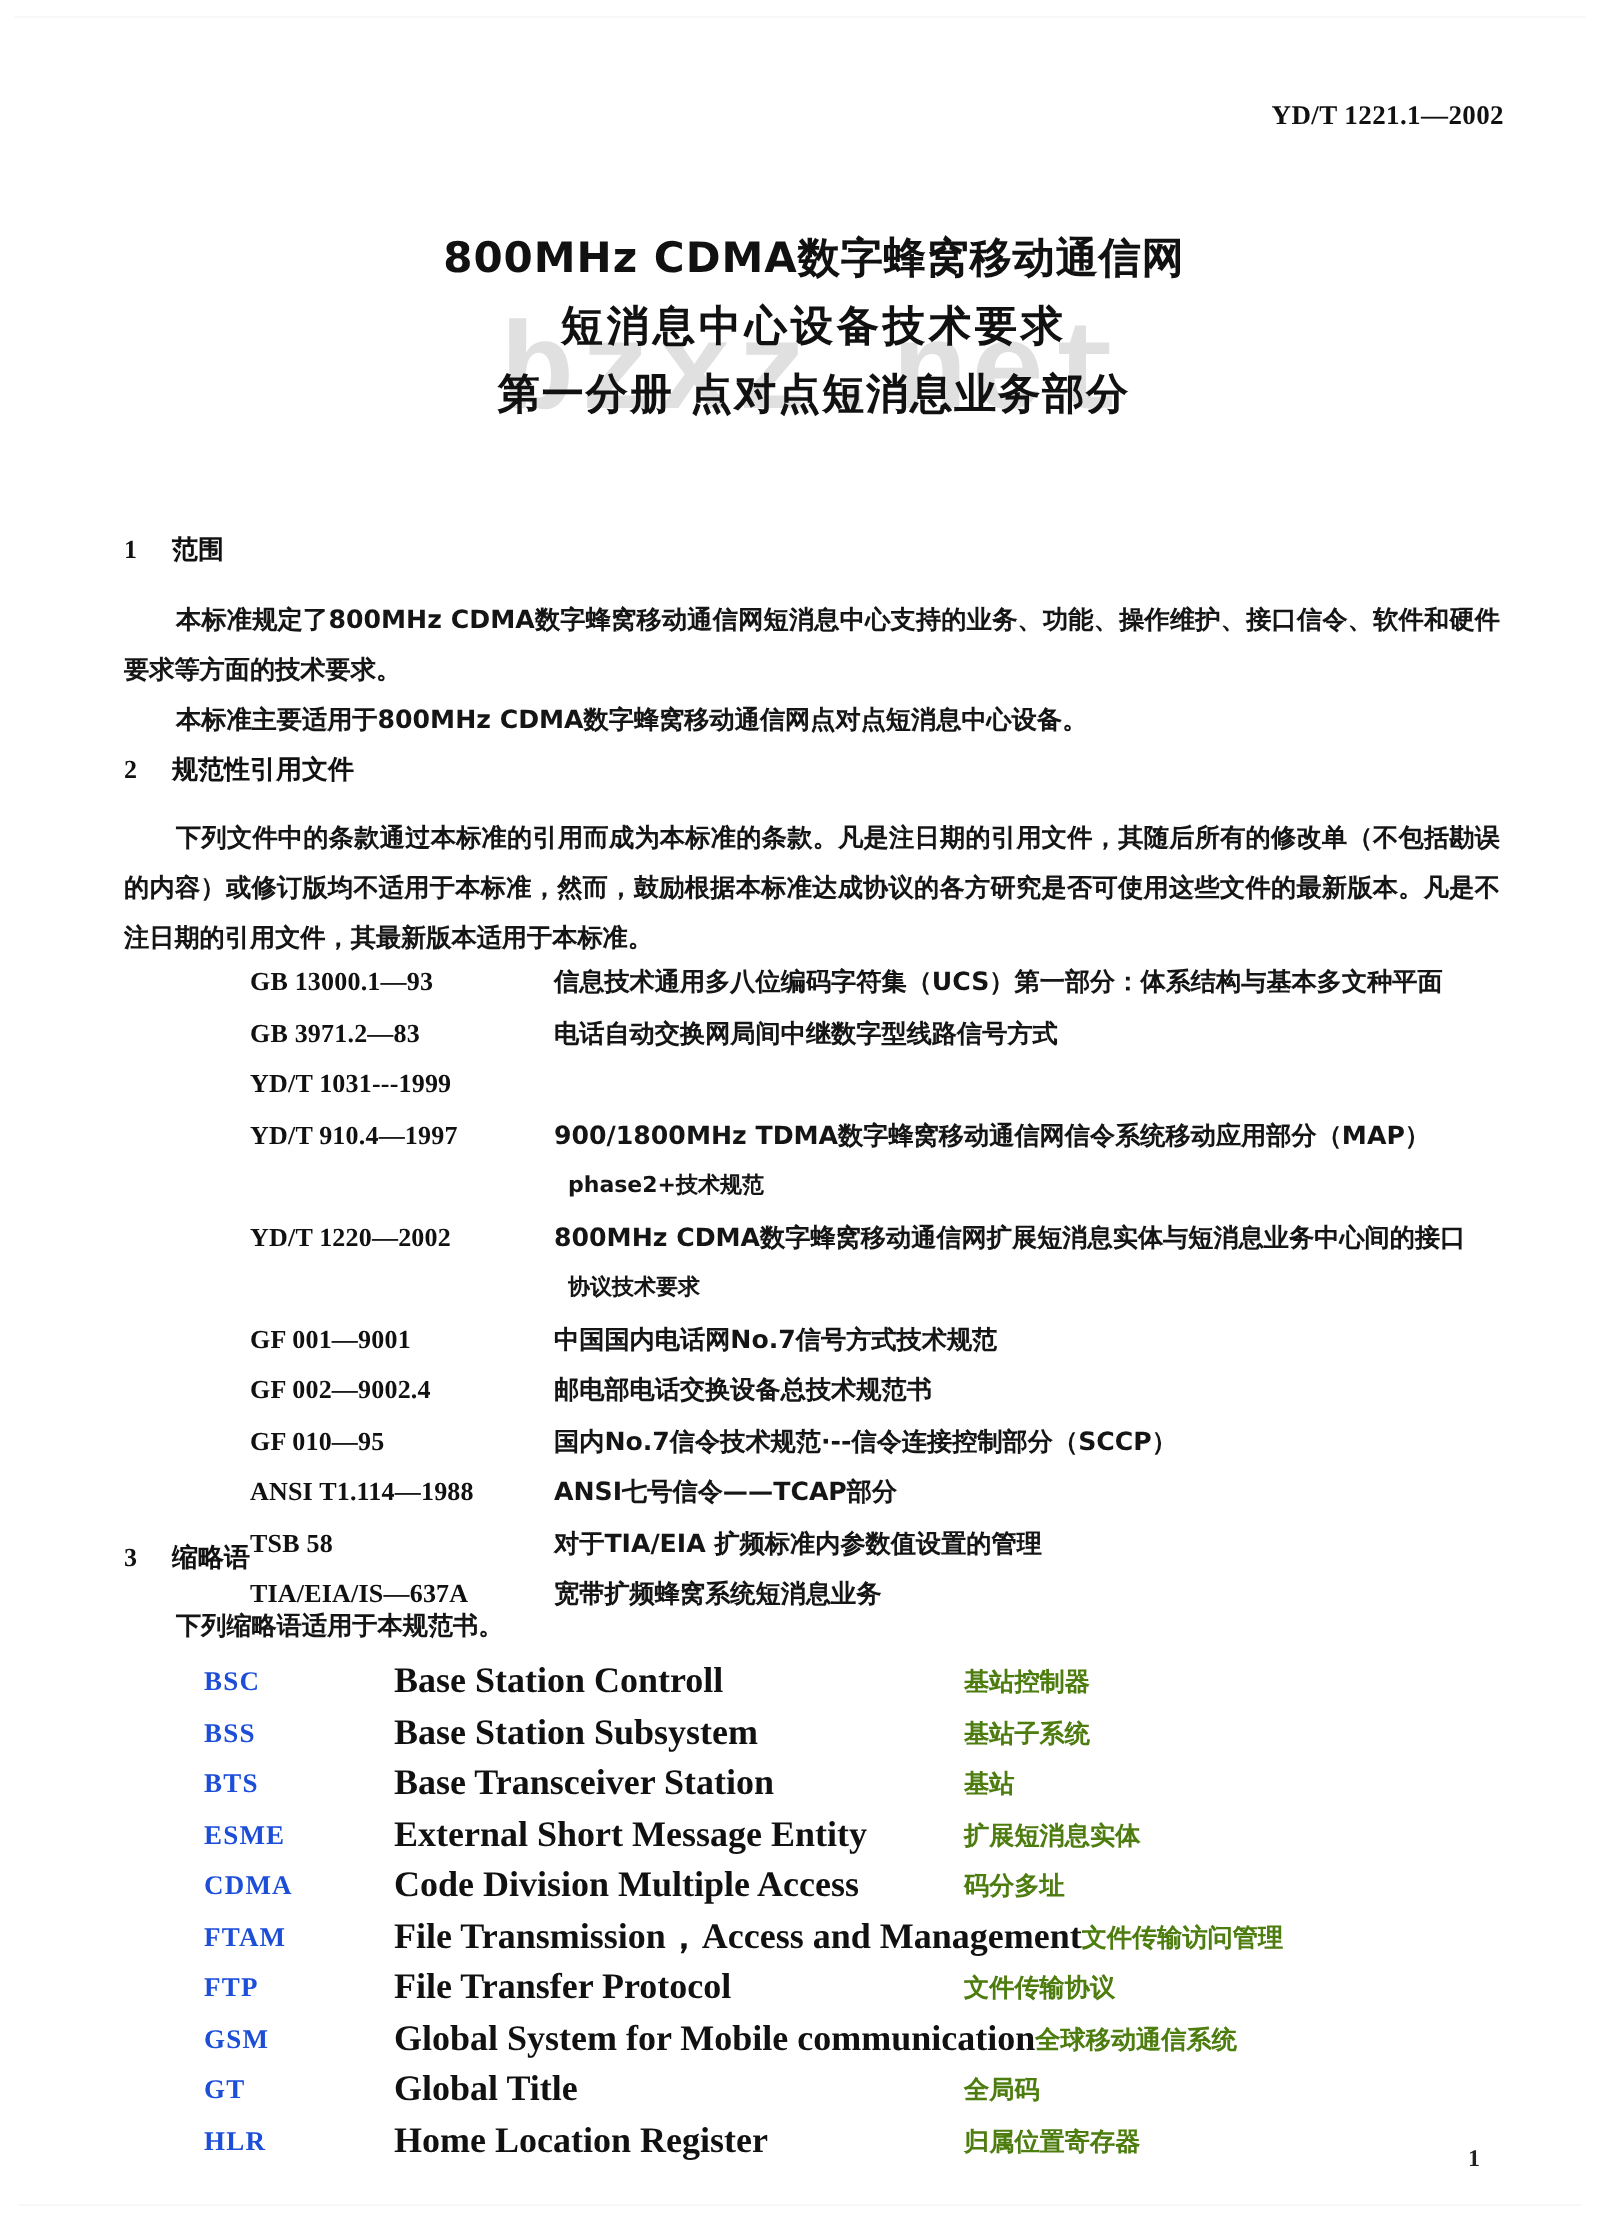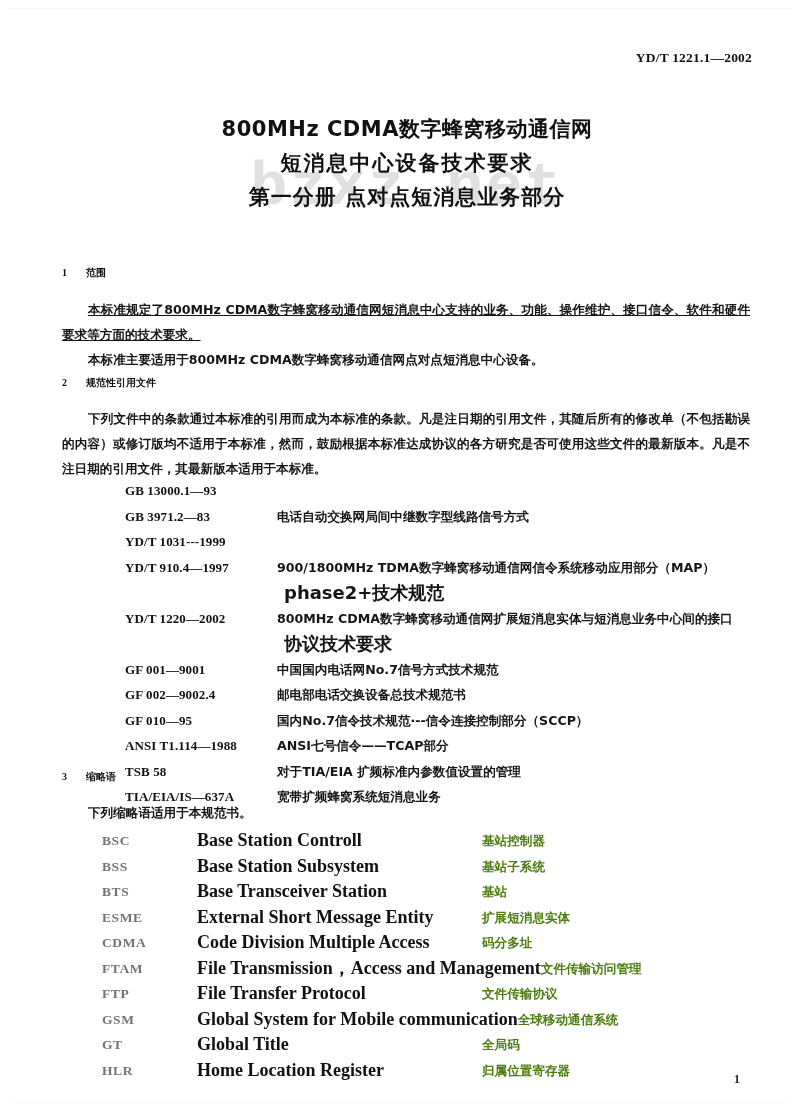--- a/index.html
+++ b/index.html
@@ -91,21 +91,21 @@
     white-space: nowrap;
     pointer-events: none;
   }
 
   
   .section-head {
     position: absolute;
     left: 0;
     font-family: "DejaVu Sans", "Liberation Sans", sans-serif;
     font-weight: bold;
-    font-size: 10px;
+    font-size: 13px;
     color: #111;
     white-space: nowrap;
   }
   .section-head .num {
     display: inline-block;
     width: 24px;
     font-family: "Liberation Serif", serif;
   }
 
   .para {
@@ -147,21 +147,21 @@
     flex: 1 1 auto;
     font-family: "DejaVu Sans", "Liberation Sans", sans-serif;
     font-weight: bold;
     font-size: 12.6px;
     color: #151515;
   }
   .ref-cont {
     padding-left: 182px;
     font-family: "DejaVu Sans", "Liberation Sans", sans-serif;
     font-weight: bold;
-    font-size: 18px;
+    font-size: 11px;
     line-height: 25.5px;
     color: #151515;
     white-space: nowrap;
   }
 
   
   .abbr-list {
     position: absolute;
     left: 40px;
     width: 650px;
@@ -171,21 +171,21 @@
     align-items: flex-start;
     line-height: 25.5px;
     white-space: nowrap;
   }
   .abbr-term {
     flex: 0 0 95px;
     font-family: "Liberation Serif", "DejaVu Serif", serif;
     font-weight: bold;
     font-size: 13.5px;
     letter-spacing: 0.6px;
-    color: #737373;
+    color: #1d4ed8;
   }
   .abbr-en {
     flex: 0 0 285px;
     font-family: "Liberation Serif", "DejaVu Serif", serif;
     font-weight: bold;
     font-size: 18px;
     color: #111;
   }
   .abbr-cn {
     flex: 1 1 auto;
@@ -221,31 +221,32 @@
     <div class="title-block">
       <div class="watermark">bzxz.net</div>
       <div class="title-line t1">800MHz CDMA数字蜂窝移动通信网</div>
       <div class="title-line t2">短消息中心设备技术要求</div>
       <div class="title-line t3">第一分册    点对点短消息业务部分</div>
     </div>
 
     <div class="section-head" style="top:266px;">
       <span class="num">1</span><span>范围</span>
     </div>
-    <div class="para indent" style="top:297px;text-decoration:underline;">本标准规定了800MHz CDMA数字蜂窝移动通信网短消息中心支持的业务、功能、操作维护、接口信令、软件和硬件要求等方面的技术要求。</div>
+    <div class="para indent" style="top:297px;">本标准规定了800MHz CDMA数字蜂窝移动通信网短消息中心支持的业务、功能、操作维护、接口信令、软件和硬件要求等方面的技术要求。</div>
     <div class="para indent" style="top:347px;">本标准主要适用于800MHz CDMA数字蜂窝移动通信网点对点短消息中心设备。</div>
 
     <div class="section-head" style="top:376px;">
       <span class="num">2</span><span>规范性引用文件</span>
     </div>
     <div class="para indent" style="top:406px;">下列文件中的条款通过本标准的引用而成为本标准的条款。凡是注日期的引用文件，其随后所有的修改单（不包括勘误的内容）或修订版均不适用于本标准，然而，鼓励根据本标准达成协议的各方研究是否可使用这些文件的最新版本。凡是不注日期的引用文件，其最新版本适用于本标准。</div>
 
     <div class="ref-list" id="ref-list" style="top:478px;">
         <div class="ref-row">
           <div class="ref-code">GB 13000.1—93</div>
+          <div class="ref-title">信息技术通用多八位编码字符集（UCS）第一部分：体系结构与基本多文种平面</div>
         </div>
         <div class="ref-row">
           <div class="ref-code">GB 3971.2—83</div>
           <div class="ref-title">电话自动交换网局间中继数字型线路信号方式</div>
         </div>
         <div class="ref-row">
           <div class="ref-code">YD/T 1031---1999</div>
         </div>
         <div class="ref-row">
           <div class="ref-code">YD/T 910.4—1997</div>

